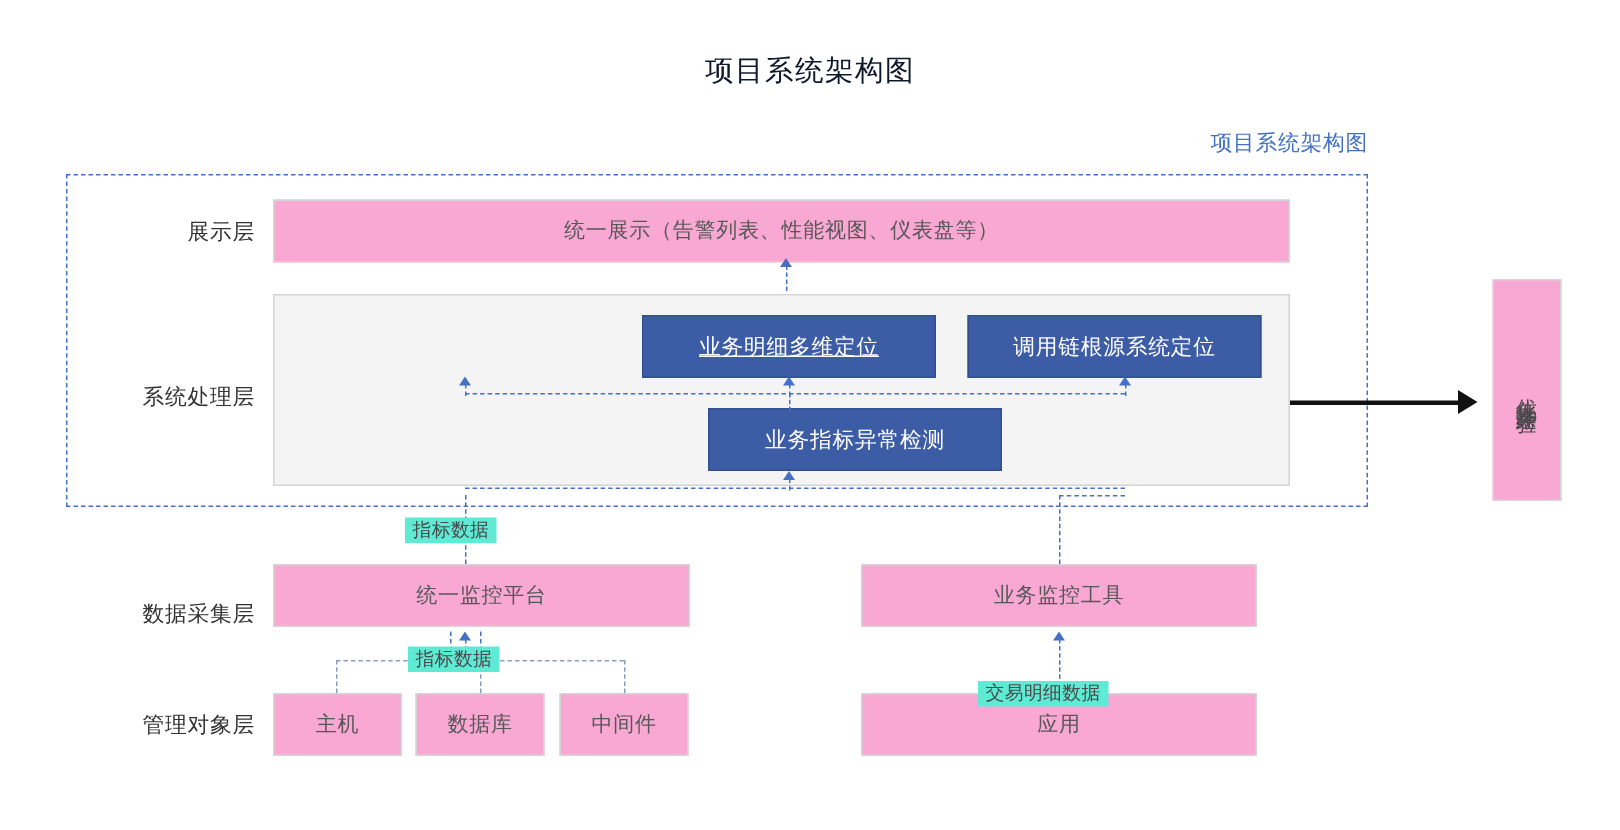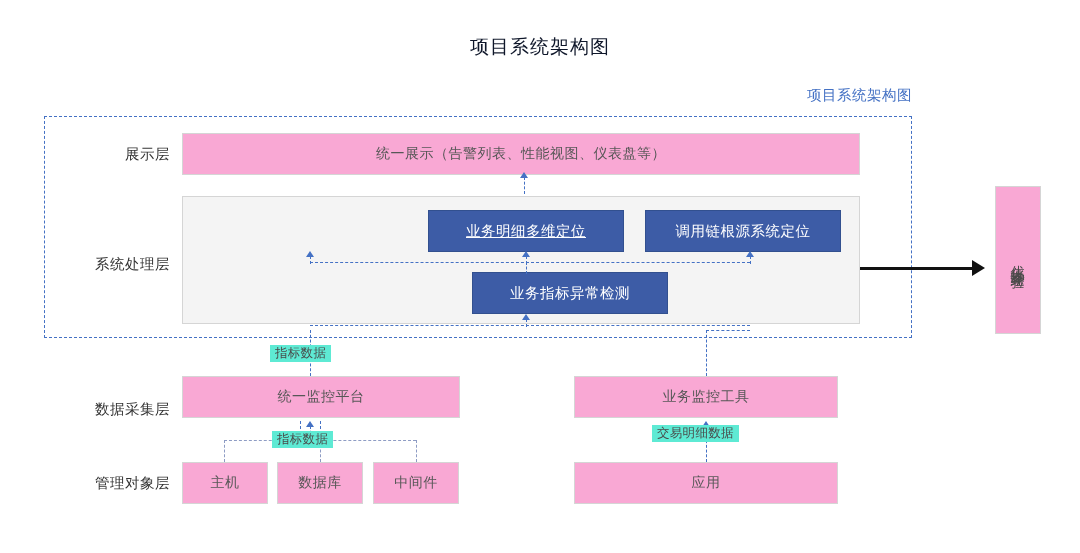--- a/index.html
+++ b/index.html
@@ -162,20 +162,20 @@
   <div class="vdash-g" style="left:320px;top:440px;height:22px;"></div>
   <div class="vdash-g" style="left:416px;top:440px;height:22px;"></div>
   <div class="vdash" style="left:310px;top:426px;height:22px;"></div>
   <div class="arrow-up" style="left:306px;top:421px;"></div>
   <div class="vdash" style="left:300px;top:421px;height:18px;"></div>
   <div class="vdash" style="left:320px;top:421px;height:18px;"></div>
   <div class="edge-label" style="left:272px;top:431px;">指标数据</div>
 
   <div class="vdash" style="left:706px;top:426px;height:36px;"></div>
   <div class="arrow-up" style="left:702px;top:421px;"></div>
-  <div class="edge-label" style="left:652px;top:425px;">交易明细数据</div>
+  <div class="edge-label" style="left:652px;top:454px;">交易明细数据</div>
 
   <div class="blk-line" style="left:860px;top:267px;width:115px;"></div>
   <div class="blk-head" style="left:972px;top:260px;"></div>
 
   <div class="gbox" id="box-expert">优化专家经验</div>
 
 </div>
 
 </body></html>

